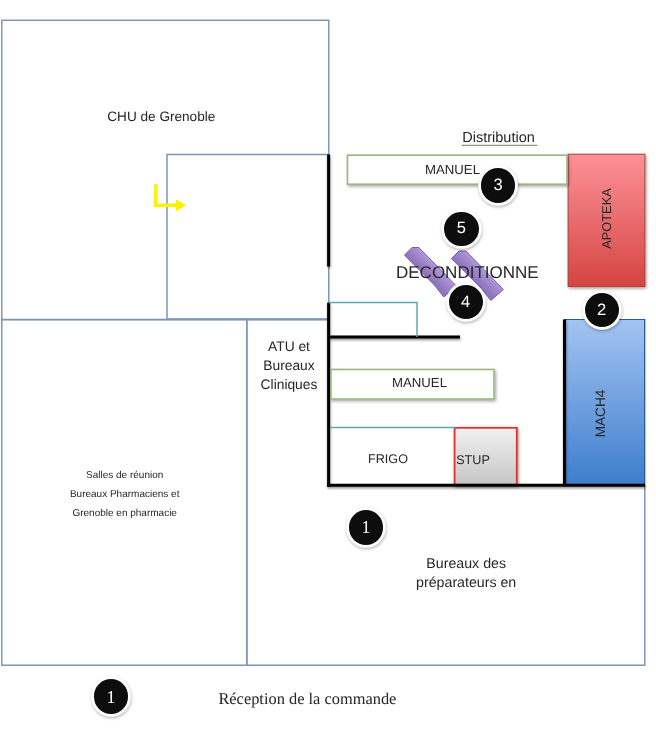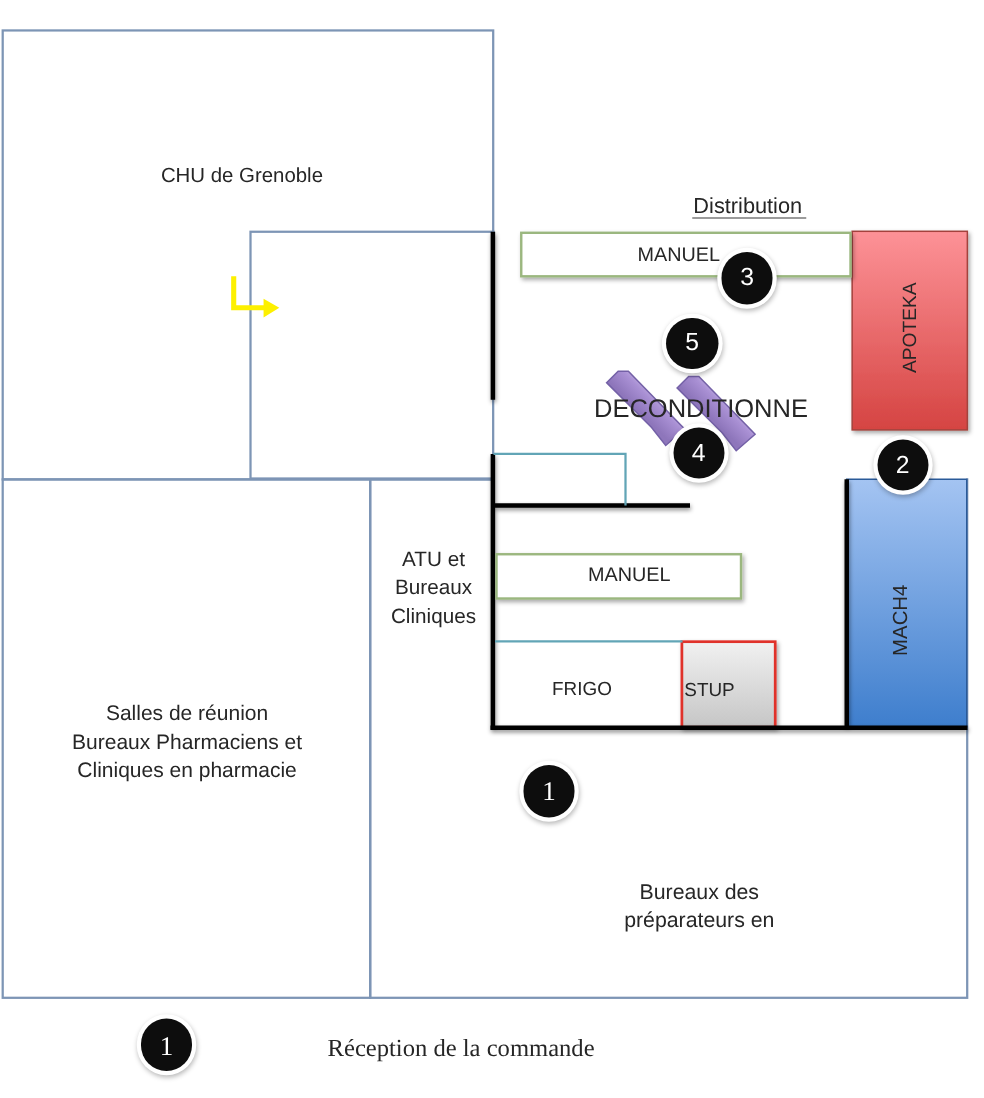--- a/index.html
+++ b/index.html
@@ -93,33 +93,33 @@
 
   <g>
     <path d="M155.8,184.2 L155.8,205.2 L177,205.2" fill="none" stroke="#fdf000" stroke-width="3.4" stroke-linecap="butt"></path>
     <path d="M175.7,199.2 L186.2,205.2 L175.7,211.6 Z" fill="#fdf000"></path>
   </g>
 </svg>
 
 <div class="lbl" style="left:81.3px;top:107px;width:160px;font-size:13.6px;text-align:center;"><span>CHU de Grenoble</span></div>
 
 
-<div class="lbl" style="left:248px;top:337px;width:82px;font-size:13.8px;margin-top:26px;">
+<div class="lbl" style="left:248px;top:337px;width:82px;font-size:13.8px;">
       <div>ATU et</div>
       <div>Bureaux</div>
       <div>Cliniques</div>
     </div>
 
-<div class="lbl" style="left:24.7px;top:465.5px;width:200px;font-size:14px;">
+<div class="lbl" style="left:24.7px;top:465.5px;width:200px;font-size:10px;">
       <div>Salles de réunion</div>
       <div>Bureaux Pharmaciens et</div>
-      <div>Cliniques en pharmacie</div>
+      <div>Grenoble en pharmacie</div>
     </div>
 
-<div class="lbl" style="left:391.2px;top:586px;width:150px;font-size:14.2px;">
+<div class="lbl" style="left:391.2px;top:555px;width:150px;font-size:14.2px;">
       <div>Bureaux des</div>
       <div>préparateurs en</div>
     </div>
 
 <div class="lbl" style="left:438.5px;top:129px;width:120px;font-size:14.5px;">Distribution</div>
 <div class="lbl" style="left:342.5px;top:160.0px;width:220px;font-size:13.2px;">MANUEL</div>
 <div class="lbl" style="left:338.0px;top:373.0px;width:163px;font-size:13.2px;">MANUEL</div>
 <div class="lbl" style="left:396px;top:262.5px;width:130px;font-size:17px;">DECONDITIONNE</div>
 <div class="lbl" style="left:333.0px;top:450.3px;width:110px;font-size:12.6px;text-align:center;">FRIGO</div>
 <div class="lbl" style="left:453px;top:451px;width:40px;font-size:12.6px;">STUP</div>

